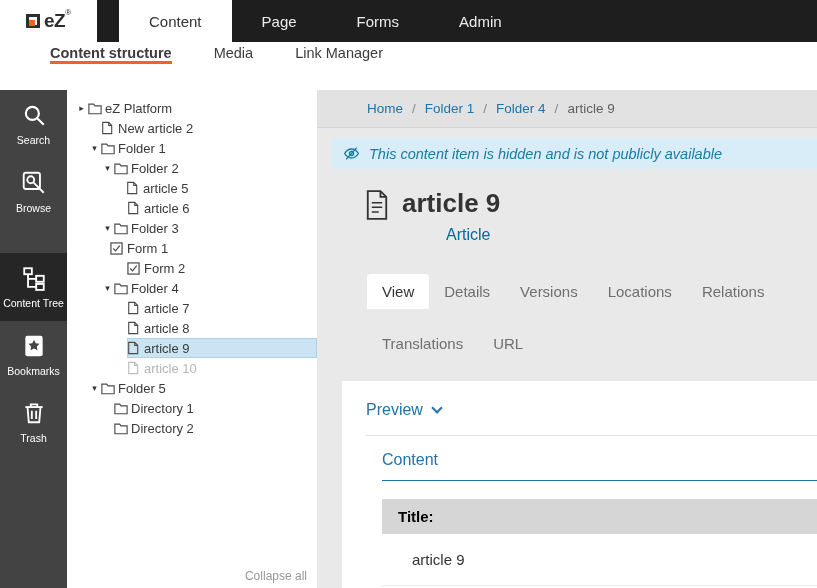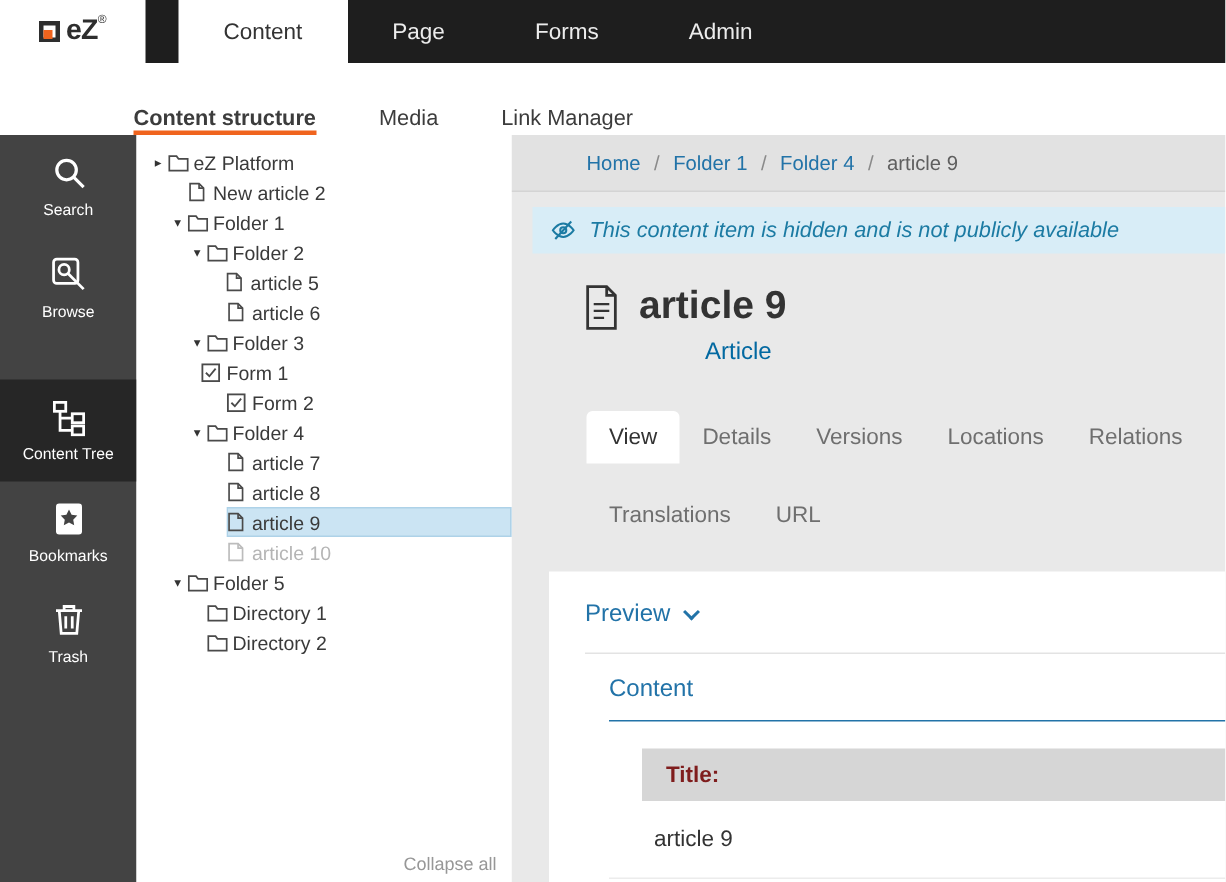--- a/index.html
+++ b/index.html
@@ -19,28 +19,28 @@
   .logo-box{width:97px;background:#fff;display:flex;align-items:center;justify-content:center;cursor:pointer;}
   .logo-mark{width:14px;height:14px;border:3px solid #2e2e2e;display:inline-block;position:relative;margin-right:4px;}
   .logo-inner{position:absolute;left:0;top:3px;width:6px;height:6px;background:var(--accent-orange);}
   .logo-text{font-weight:bold;font-size:19px;color:#2e2e2e;letter-spacing:-0.5px;}
   .logo-reg{font-size:8px;color:#2e2e2e;align-self:flex-start;margin-top:8px;}
   .top-tabs{display:flex;margin-left:22px;}
   .top-tab{display:flex;align-items:center;padding:0 30px;color:#ececec;font-size:15px;cursor:pointer;}
   .top-tab.active{background:#fff;color:#333;}
 
   
-  .subnav{height:48px;display:flex;align-items:flex-end;background:#fff;padding-left:50px;gap:42px;margin-left:39px;}
+  .subnav{height:48px;display:flex;align-items:flex-start;background:#fff;padding-left:50px;gap:42px;}
   .sub-tab{display:flex;align-items:center;font-size:14.5px;color:#3c3c3c;cursor:pointer;border-bottom:3px solid transparent;padding-top:3px;}
   .sub-tab.active{font-weight:bold;border-bottom-color:var(--accent-orange);}
 
   .body-row{display:flex;height:498px;}
 
   
-  .rail{width:91px;background:var(--rail-bg);display:flex;flex-direction:column;flex:none;}
+  .rail{width:67px;background:var(--rail-bg);display:flex;flex-direction:column;flex:none;}
   .rail-item{padding:12px 2px 11px;display:flex;flex-direction:column;align-items:center;gap:6px;color:#fff;font-size:10.5px;cursor:pointer;text-align:center;line-height:1.2;}
   .rail-item.active{background:#262626;margin-top:28px;}
   .rail-icon{display:flex;}
 
   
   .tree-panel{width:250px;background:#fff;position:relative;padding-top:8px;flex:none;}
   .tree-row{display:flex;align-items:center;height:20px;font-size:13px;color:#3a3a3a;cursor:pointer;}
   .caret{width:13px;flex:none;font-size:9px;line-height:1;text-align:center;color:#333;}
   .row-body{display:flex;align-items:center;flex:1;height:100%;min-width:0;}
   .t-icon{width:17px;flex:none;display:flex;align-items:center;}
@@ -68,21 +68,21 @@
   .main-tab{padding:9px 15px;font-size:15px;color:#6f6f6f;cursor:pointer;white-space:nowrap;}
   .main-tab.active{background:#fff;color:#333;border-radius:4px 4px 0 0;}
 
   .card{flex:1;margin:20px 0 0 25px;background:#fff;padding:20px 0 0 24px;min-height:0;}
   .preview-toggle{display:flex;align-items:center;gap:10px;color:var(--link-blue);font-size:16px;cursor:pointer;width:max-content;}
   .chev{width:8px;height:8px;border-right:2px solid var(--link-blue);border-bottom:2px solid var(--link-blue);transform:rotate(45deg);margin-top:-5px;}
   .divider{border-top:1px solid #e3e3e3;margin-top:16px;}
   .content-section{margin:15px 0 0 16px;}
   .section-label{color:var(--link-blue);font-size:16px;padding-bottom:11px;border-bottom:1px solid var(--link-blue);}
   .fields{margin:18px 0 0 16px;}
-  .field-head{background:#d6d6d6;padding:9px 16px;font-size:15px;font-weight:bold;color:#7f1d1d;margin-left:22px;}
+  .field-head{background:#d6d6d6;padding:9px 16px;font-size:15px;font-weight:bold;color:#000000;}
   .field-value{background:#fff;padding:17px 16px 17px 30px;font-size:15px;color:#333;border-bottom:1px solid #ececec;}
 </style>
 </head>
 <body>
 
 <div class="screen">
 
   <header class="topbar">
     <div class="logo-box">
       <span class="logo-mark">

